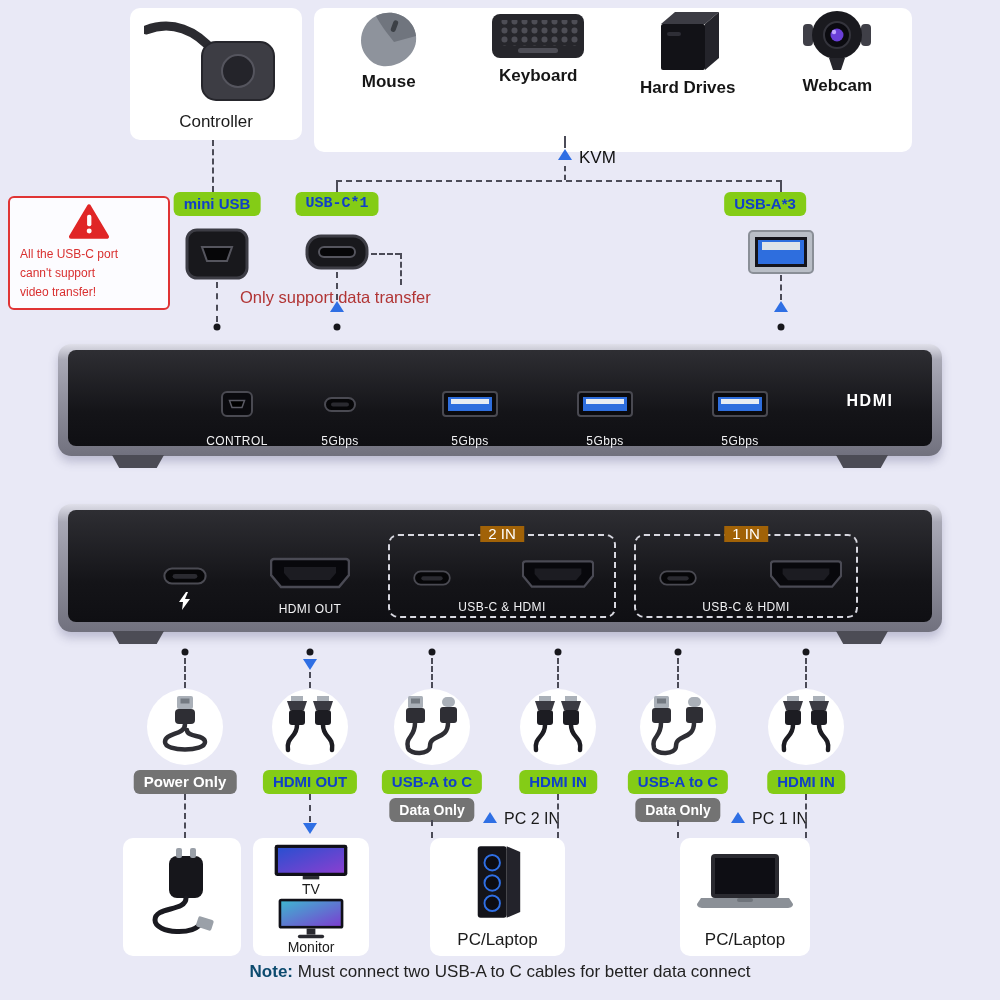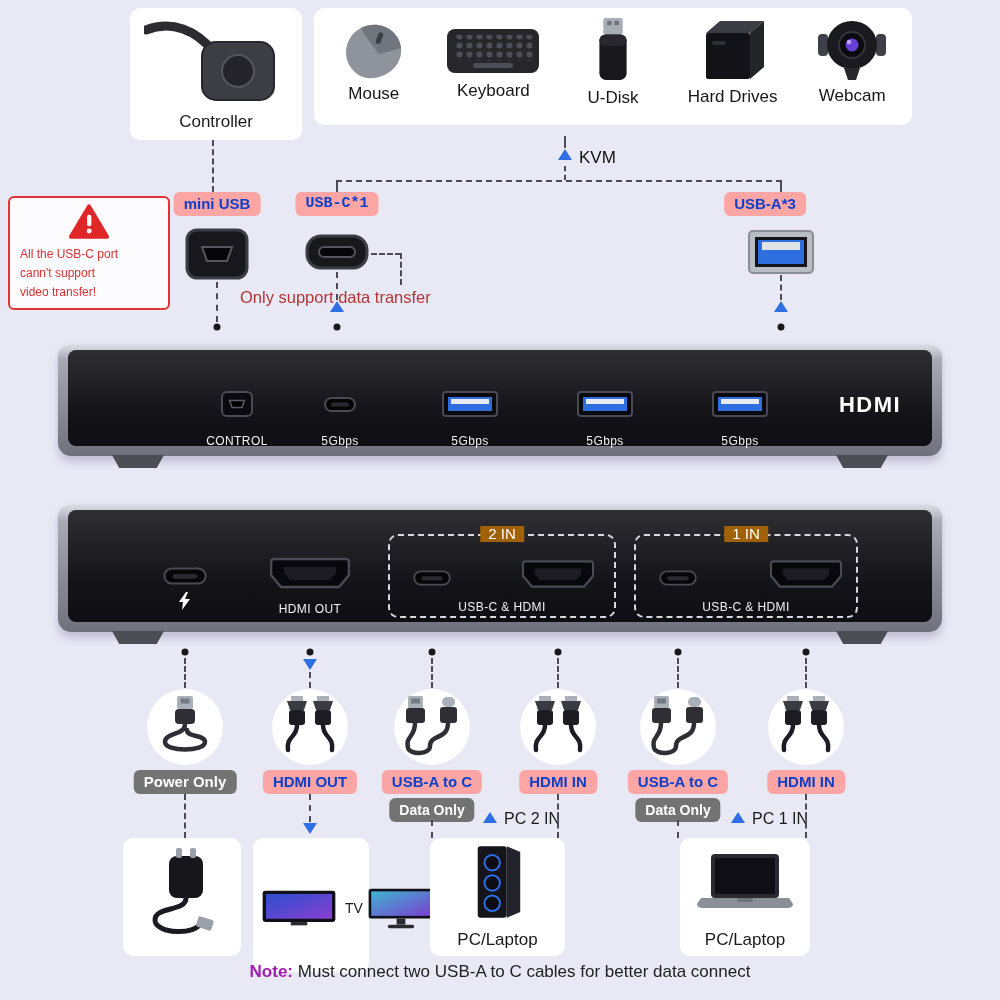--- a/index.html
+++ b/index.html
@@ -7,21 +7,21 @@
   .canvas{position:relative;width:1000px;height:1000px;background:#e9e9f6;
           font-family:"Liberation Sans",sans-serif;color:#1a1a1a;overflow:hidden;}
   .wbox{position:absolute;background:#ffffff;border-radius:10px;}
   .lbl{position:absolute;transform:translateX(-50%);white-space:nowrap;}
   .dv{position:absolute;width:0;border-left:2px dashed #4b4b57;}
   .dh{position:absolute;height:0;border-top:2px dashed #4b4b57;}
   .dot{position:absolute;width:7px;height:7px;border-radius:50%;background:#17171c;transform:translate(-50%,-50%);}
   .tri-up{position:absolute;width:0;height:0;border-left:7px solid transparent;border-right:7px solid transparent;border-bottom:11px solid #2f6fe4;transform:translateX(-50%);}
   .tri-down{position:absolute;width:0;height:0;border-left:7px solid transparent;border-right:7px solid transparent;border-top:11px solid #2f6fe4;transform:translateX(-50%);}
   .pill{position:absolute;transform:translateX(-50%);padding:2px 10px;border-radius:6px;font-weight:700;font-size:15px;line-height:20px;white-space:nowrap;}
-  .pill-blue{background:#fca5a5;color:#1040c8;}
+  .pill-blue{background:#84cc16;color:#1040c8;}
   .pill-red{background:#737373;color:#ffffff;}
   .panel{position:absolute;left:58px;width:884px;border-radius:13px;
          background:linear-gradient(180deg,#e0e0ea 0%,#a9a9b6 14%,#8d8d9a 55%,#71717e 100%);
          box-shadow:0 6px 10px rgba(90,90,130,.3);}
   .panel-face{position:absolute;left:10px;right:10px;top:6px;bottom:10px;border-radius:8px;
          background:linear-gradient(180deg,#2e2e33 0%,#141418 65%,#0f0f13 100%);}
   .foot{position:absolute;width:52px;height:13px;background:#4c4c55;clip-path:polygon(0 0,100% 0,86% 100%,14% 100%);}
   .port{position:absolute;transform:translateX(-50%);line-height:0;}
   .plabel{position:absolute;transform:translateX(-50%);color:#f2f2f4;font-size:12px;letter-spacing:.4px;white-space:nowrap;}
   .pgroup{position:absolute;border:2px dashed #d8d8e0;border-radius:10px;}
@@ -41,21 +41,21 @@
     <span style="position:absolute;left:14px;top:10px;line-height:0;">
       <svg width="140" height="88" viewBox="0 0 140 88">
         <path d="M2 12 C28 2 52 12 70 34" fill="none" stroke="#2b2b30" stroke-width="9" stroke-linecap="round"></path>
         <rect x="58" y="24" width="72" height="58" rx="14" fill="#3d3d44" stroke="#26262c" stroke-width="2"></rect>
         <circle cx="94" cy="53" r="16" fill="#24242a" stroke="#55555e" stroke-width="2"></circle>
       </svg>
     </span>
     <span class="lbl" style="left:50%;bottom:8px;font-size:17px;">Controller</span>
   </div>
 
-  <div class="wbox" style="left:314px;top:8px;width:598px;height:117px;display:flex;align-items:center;">
+  <div class="wbox" style="left:314px;top:8px;width:598px;height:144px;display:flex;align-items:flex-start;font-weight:bold;">
     <div class="dev">
       <span>
         <svg width="66" height="60" viewBox="0 0 66 60">
           <path d="M12 50 C0 38 4 16 20 8 C38 -1 58 10 60 28 C62 46 44 60 26 58 C20 57 15 54 12 50 Z" fill="#8e939c"></path>
           <path d="M20 8 C38 -1 58 10 60 28 L38 34 C30 24 24 16 20 8 Z" fill="#70757e"></path>
           <rect x="36" y="12" width="5" height="12" rx="2.5" fill="#3c4046" transform="rotate(20 38 18)"></rect>
         </svg>
       </span>
       <span class="devlbl">Mouse</span>
     </div>
@@ -69,32 +69,20 @@
             </defs>
           <rect x="2" y="6" width="92" height="44" rx="8" fill="#26262b"></rect>
           <rect x="8" y="12" width="80" height="26" fill="url(#kbp)"></rect>
           <rect x="28" y="40" width="40" height="5" rx="2.5" fill="#4e4e56"></rect>
         </svg>
       </span>
       <span class="devlbl">Keyboard</span>
     </div>
     <div class="dev">
       <span>
-        <svg width="40" height="68" viewBox="0 0 40 70">
-          <rect x="10" y="2" width="20" height="17" rx="2" fill="#a8aeb6"></rect>
-          <rect x="14" y="5" width="4.5" height="4.5" fill="#6f747c"></rect>
-          <rect x="21.5" y="5" width="4.5" height="4.5" fill="#6f747c"></rect>
-          <rect x="6" y="19" width="28" height="47" rx="7" fill="#17171c"></rect>
-          <rect x="6" y="19" width="28" height="12" rx="6" fill="#27272d"></rect>
-        </svg>
-      </span>
-      <span class="devlbl">U-Disk</span>
-    </div>
-    <div class="dev">
-      <span>
         <svg width="70" height="66" viewBox="0 0 70 66">
           <polygon points="8,16 22,4 66,4 52,16" fill="#3c3c44"></polygon>
           <polygon points="52,16 66,4 66,50 52,62" fill="#24242b"></polygon>
           <rect x="8" y="16" width="44" height="46" rx="2" fill="#121217"></rect>
           <rect x="14" y="24" width="14" height="4" rx="2" fill="#2e2e36"></rect>
         </svg>
       </span>
       <span class="devlbl">Hard Drives</span>
     </div>
     <div class="dev">
@@ -212,21 +200,21 @@
       <rect x="1" y="1" width="54" height="24" rx="3" fill="#0a0a0e" stroke="#494951" stroke-width="2"></rect>
       <rect x="6" y="6" width="44" height="14" fill="#2e6ede"></rect>
       <rect x="9" y="8" width="38" height="5" fill="#e8ecf2"></rect>
     </svg>
   </span>
   <span class="plabel" style="left:237px;top:434px;">CONTROL</span>
   <span class="plabel" style="left:340px;top:434px;">5Gbps</span>
   <span class="plabel" style="left:470px;top:434px;">5Gbps</span>
   <span class="plabel" style="left:605px;top:434px;">5Gbps</span>
   <span class="plabel" style="left:740px;top:434px;">5Gbps</span>
-  <span class="lbl" style="left:870px;top:392px;font-size:22px;font-weight:800;color:#fff;letter-spacing:1.5px;">HDMI</span>
+  <span class="lbl" style="left:870px;top:392px;font-size:16px;font-weight:800;color:#fff;letter-spacing:1.5px;">HDMI</span>
 
   <div class="panel" style="top:504px;height:128px;">
     <div class="panel-face"></div>
   </div>
   <div class="foot" style="left:112px;top:631px;"></div>
   <div class="foot" style="left:836px;top:631px;"></div>
 
   <span class="port" style="left:185px;top:567px;">
     <svg width="44" height="18" viewBox="0 0 64 26">
       <rect x="2" y="2" width="60" height="22" rx="11" fill="#060608" stroke="#4a4a52" stroke-width="3"></rect>
@@ -397,21 +385,21 @@
       <svg width="94" height="96" viewBox="0 0 94 96">
         <rect x="34" y="10" width="34" height="42" rx="8" fill="#16161b"></rect>
         <rect x="41" y="2" width="6" height="10" rx="2" fill="#9aa0a8"></rect>
         <rect x="55" y="2" width="6" height="10" rx="2" fill="#9aa0a8"></rect>
         <path d="M51 52 C51 66 20 60 20 74 C20 88 62 90 66 76" fill="none" stroke="#1a1a20" stroke-width="5" stroke-linecap="round"></path>
         <rect x="62" y="72" width="16" height="11" rx="2" fill="#9aa0a8" transform="rotate(18 70 77)"></rect>
       </svg>
     </span>
   </div>
 
-  <div class="wbox" style="left:253px;top:838px;width:116px;height:134px;display:flex;flex-direction:row;align-items:center;padding-top:5px;">
+  <div class="wbox" style="left:253px;top:838px;width:116px;height:118px;display:flex;flex-direction:column;align-items:center;padding-top:5px;">
     <span style="line-height:0;">
       <svg width="92" height="38" viewBox="0 0 92 46">
         <defs>
             <linearGradient id="tvg" x1="0" y1="0" x2="1" y2="1">
           <stop offset="0" stop-color="#2a4fd0"></stop>
               <stop offset="1" stop-color="#8a3fd0"></stop>
         </linearGradient>
           </defs>
         <rect x="2" y="2" width="88" height="38" rx="3" fill="#101018"></rect>
         <rect x="6" y="6" width="80" height="30" fill="url(#tvg)"></rect>
@@ -455,16 +443,16 @@
         <rect x="18" y="4" width="68" height="44" rx="4" fill="#2a2a30"></rect>
         <rect x="22" y="8" width="60" height="36" fill="#0e0e14"></rect>
         <path d="M8 48 L96 48 L100 54 C100 57 97 58 94 58 L10 58 C7 58 4 57 4 54 Z" fill="#8b9097"></path>
         <rect x="44" y="48" width="16" height="4" rx="2" fill="#6f747b"></rect>
       </svg>
     </span>
     <span class="lbl" style="left:50%;bottom:6px;font-size:17px;">PC/Laptop</span>
   </div>
 
   <div style="position:absolute;left:0;top:962px;width:100%;text-align:center;font-size:17px;">
-    <span style="font-weight:700;color:#a21caf;">Note:</span><span style="color:#222;"> Must connect two USB-A to C cables for better data connect</span>
+    <span style="font-weight:700;color:#0c4a6e;">Note:</span><span style="color:#222;"> Must connect two USB-A to C cables for better data connect</span>
   </div>
 
 </div>
 
 </body></html>

